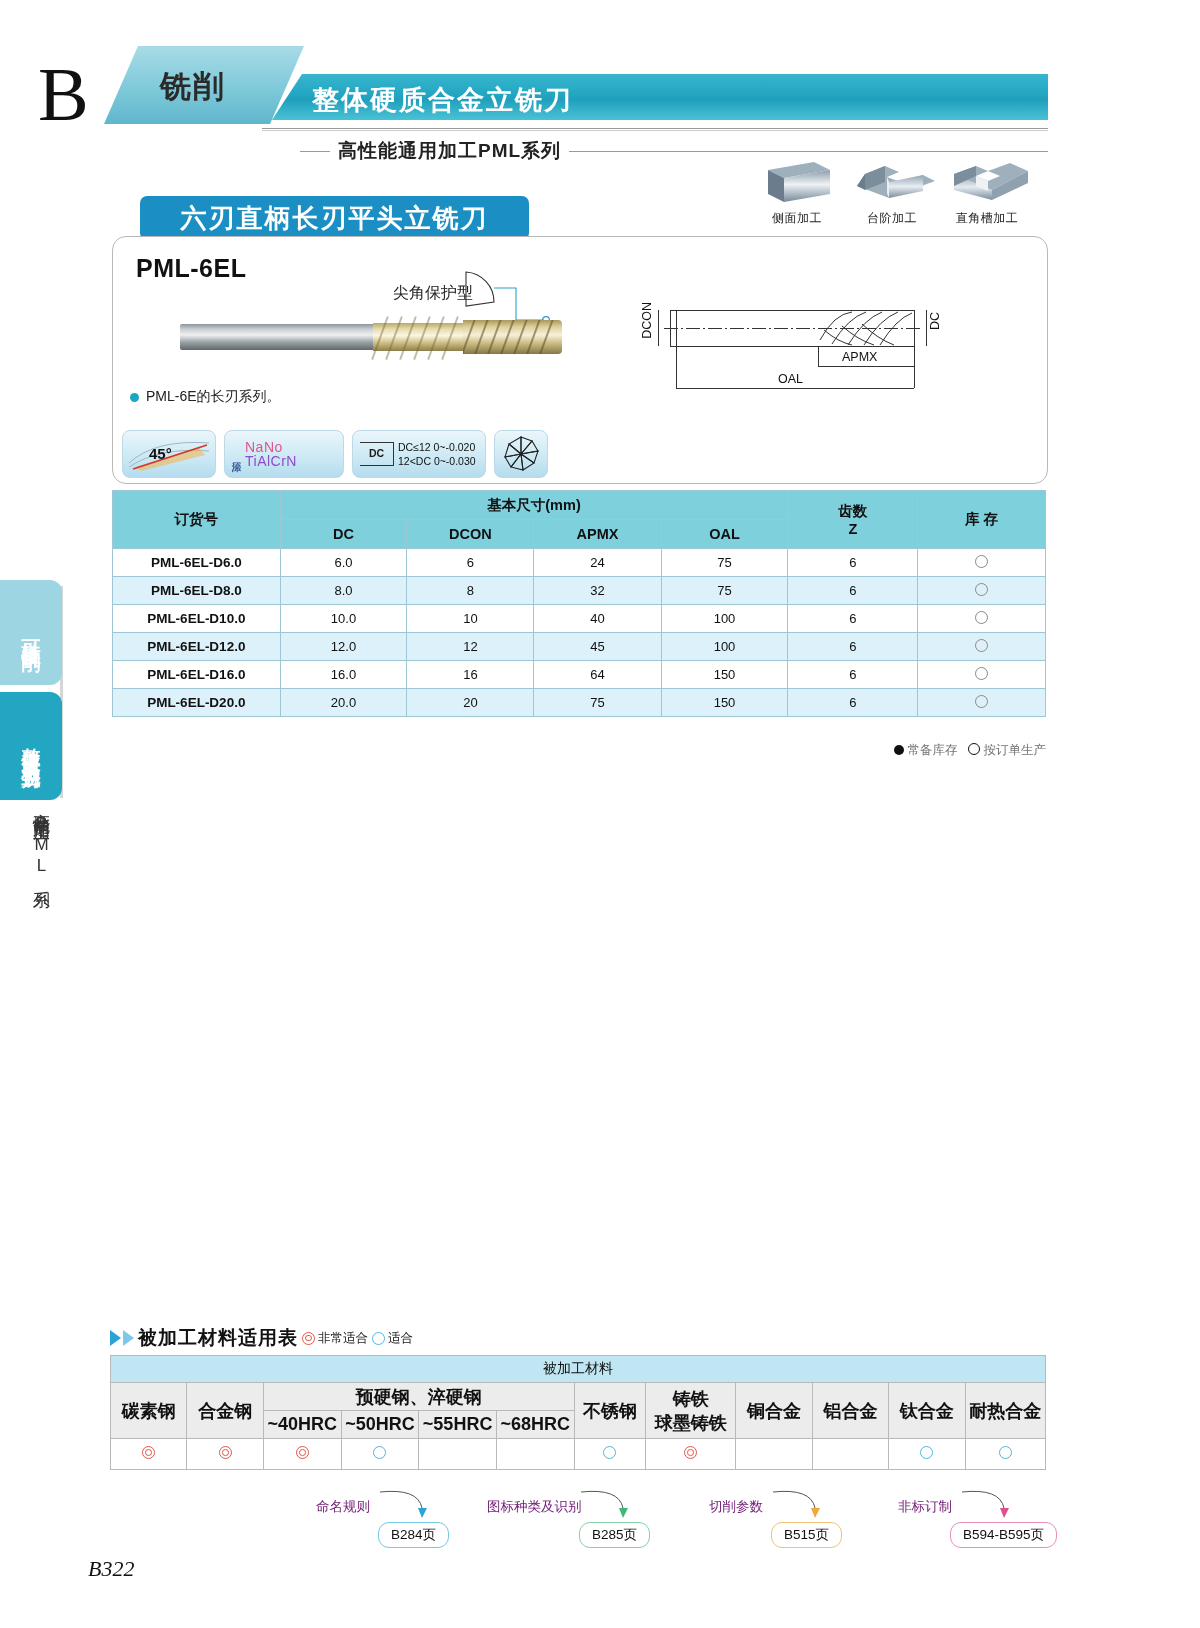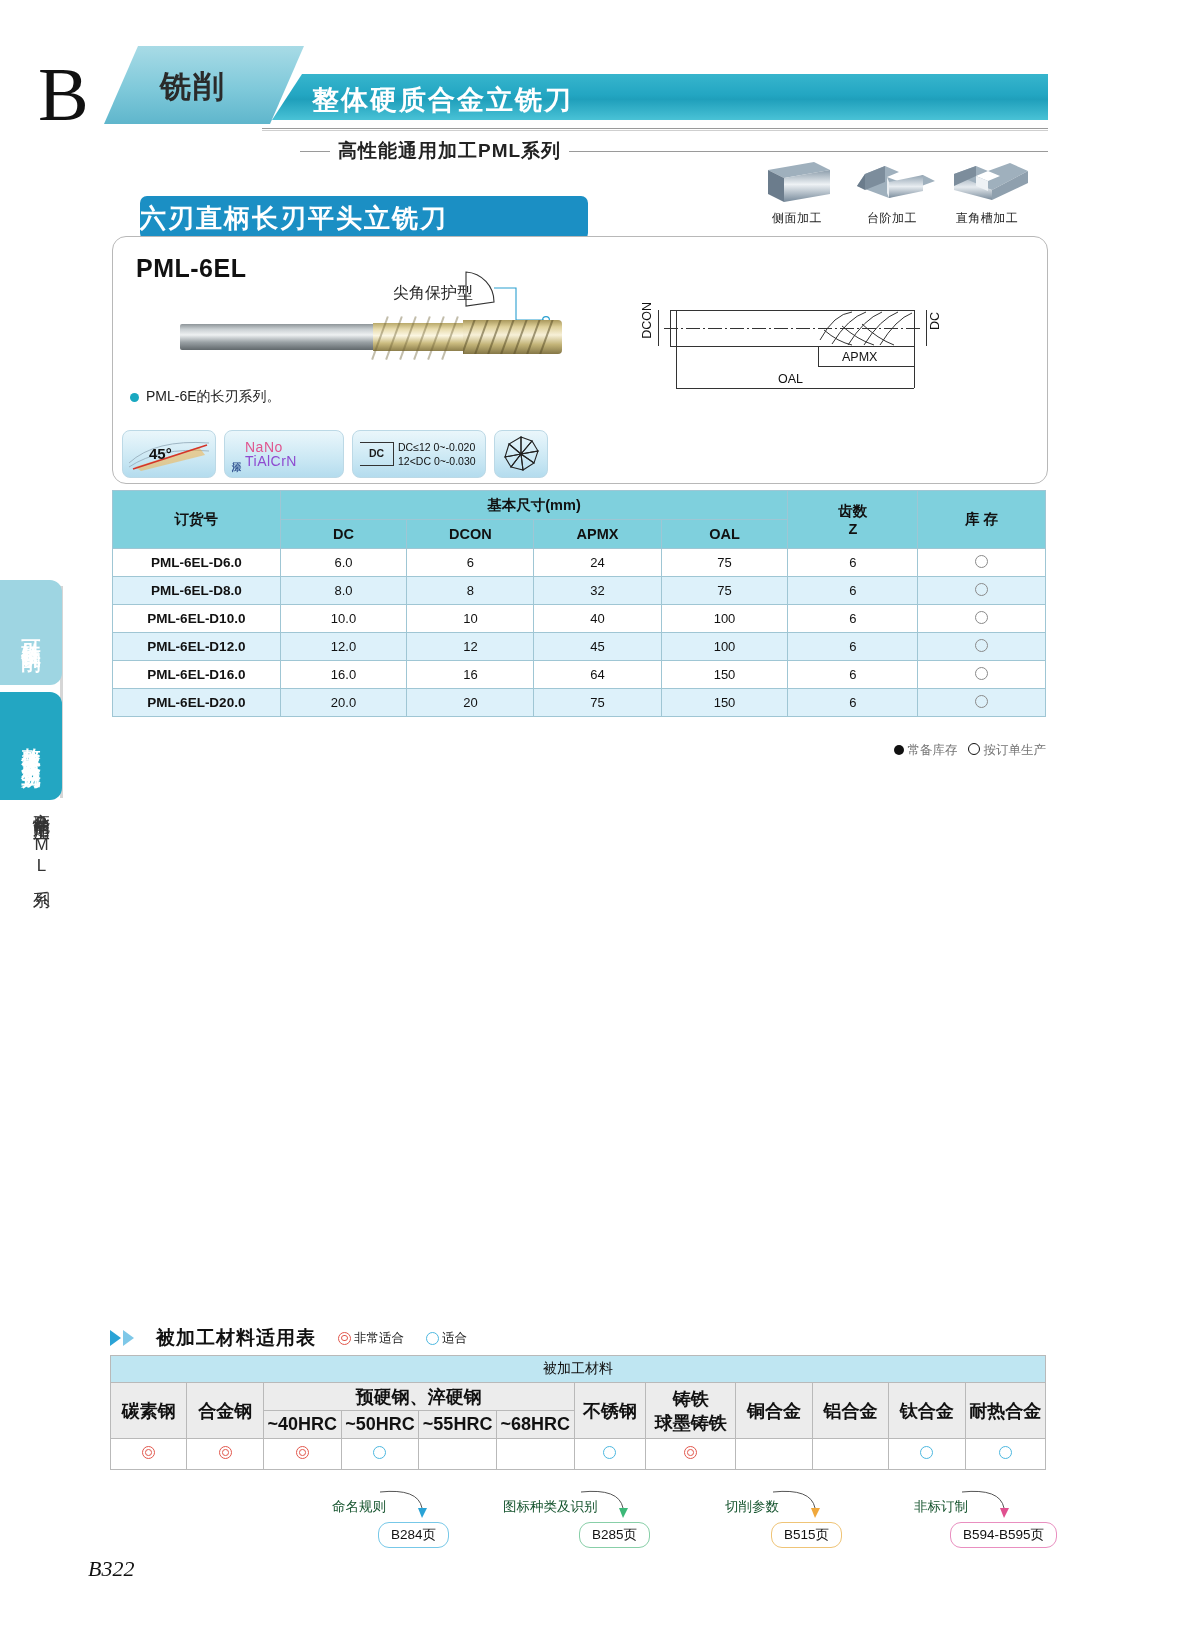--- a/index.html
+++ b/index.html
@@ -88,23 +88,23 @@
   }
 
   
   .ops { position: absolute; left: 752px; top: 152px; width: 300px; height: 86px; }
   .op { position: absolute; width: 90px; text-align: center; }
   .op .glyph { height: 58px; position: relative; }
   .op .cap { font-size: 12px; color: #222; letter-spacing: .5px; }
 
   
   .prod-pill {
-    position: absolute; left: 140px; top: 196px; width: 448px; height: 44px;
+    position: absolute; left: 140px; top: 196px; width: 389px; height: 44px;
     background: #1b8fc4; border-radius: 7px;
-    display: flex; align-items: center; justify-content: flex-start;
+    display: flex; align-items: center; justify-content: center;
   }
   .prod-pill span { color: #fff; font-size: 26px; font-weight: 700; letter-spacing: 2px; }
 
   
   .card {
     position: absolute; left: 112px; top: 236px; width: 934px; height: 246px;
     border: 1.5px solid #b8b8b8; border-radius: 14px; background: #fff;
   }
   .card-code {
     position: absolute; left: 136px; top: 254px;
@@ -213,21 +213,21 @@
   .spec-legend {
     position: absolute; left: 112px; top: 742px; width: 934px;
     text-align: right; font-size: 12.5px; color: #737373;
   }
   .dotf { display:inline-block; width:10px; height:10px; border-radius:50%; background:#111; vertical-align:-1px;}
   .doto { display:inline-block; width:10px; height:10px; border-radius:50%; border:1.3px solid #111; vertical-align:-1px;}
 
   
   .mat-head {
     position: absolute; left: 110px; top: 1325px;
-    display: flex; align-items: center; gap: 22px;
+    display: flex; align-items: center; gap: 4px;
   }
   .arrows { display: flex; gap: 2px; }
   .arrows i {
     width: 0; height: 0; border-left: 11px solid #2aa3d6;
     border-top: 8px solid transparent; border-bottom: 8px solid transparent;
   }
   .arrows i:nth-child(2) { border-left-color: #7ec8e8; }
   .mat-title { font-size: 19px; font-weight: 700; color: #111; letter-spacing: 1px; }
   .mat-leg { font-size: 12.5px; color: #222; display: flex; align-items: center; gap: 3px; }
   .ring-red {
@@ -245,21 +245,21 @@
   }
   .mat th, .mat td { border: 1px solid #b9b9b9; text-align: center; padding: 0; color: #111; }
   .mat .top { background: #bfe6f2; font-weight: 400; font-size: 14px; height: 26px; }
   .mat .hd { background: #ececec; height: 27px; font-size: 18px; }
   .mat .hd.tall { height: 54px; }
   .mat .val { background: #ffffff; height: 30px; }
 
   
   .refs { position: absolute; left: 0; top: 1490px; width: 1200px; height: 90px; }
   .ref { position: absolute; }
-  .ref .lbl { font-size: 13.5px; color: #14532d; white-space: nowrap; margin-left: 16px; }
+  .ref .lbl { font-size: 13.5px; color: #701a75; white-space: nowrap; }
   .ref .pill {
     margin-top: 6px; display: inline-block; padding: 3px 12px;
     border-radius: 11px; font-size: 13.5px; color: #111; background: #fff;
     white-space: nowrap;
   }
   .ref.r1 .pill { border: 1.2px solid #77c8e8; }
   .ref.r2 .pill { border: 1.2px solid #88cfa8; }
   .ref.r3 .pill { border: 1.2px solid #efc477; }
   .ref.r4 .pill { border: 1.2px solid #e98fc0; }
 

